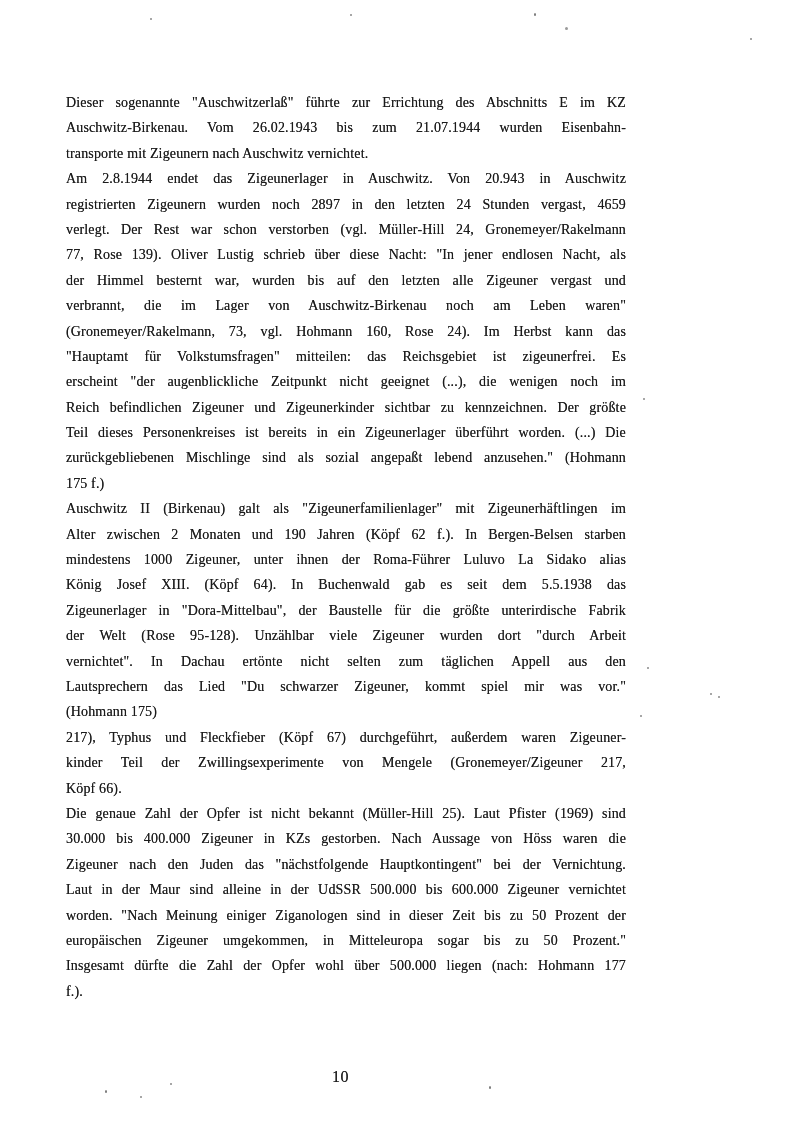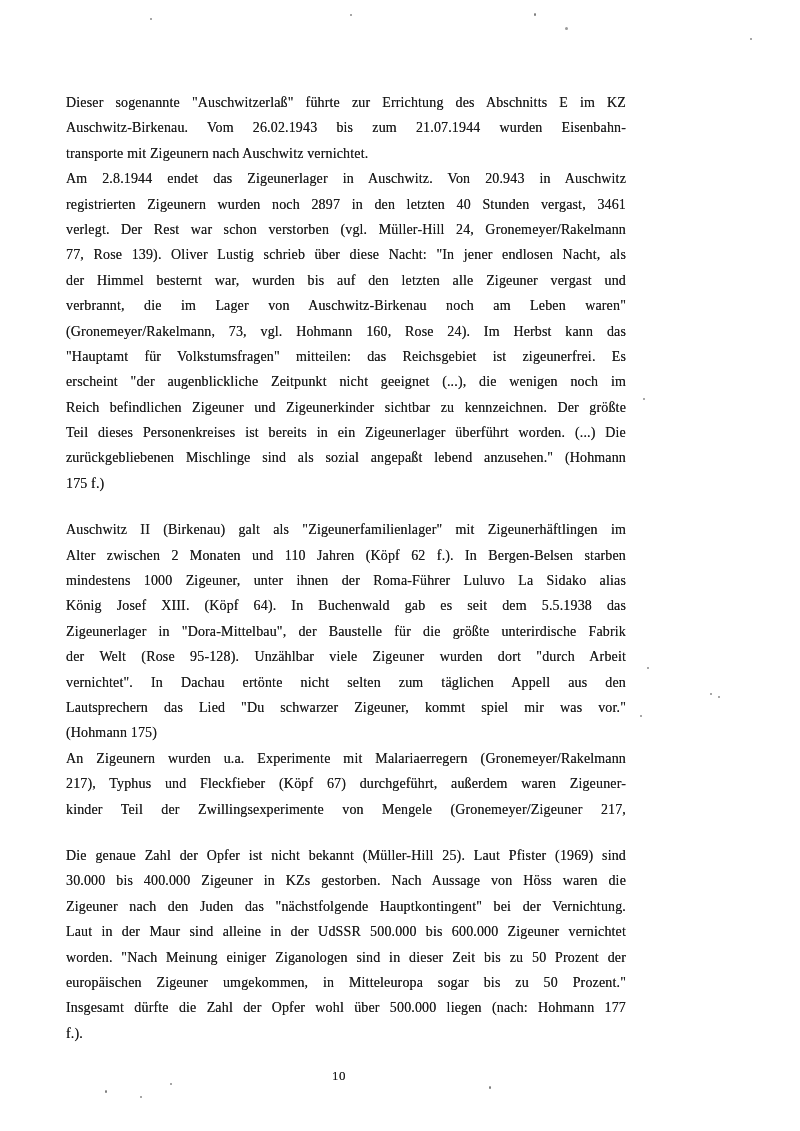--- a/index.html
+++ b/index.html
@@ -12,40 +12,40 @@
     font-family: "Liberation Serif", serif;
     color: #1b1b1b;
   }
   .text-block {
     position: absolute;
     left: 66px;
     top: 90px;
     width: 560px;
   }
   .paragraph { margin: 0; }
-  .paragraph.spaced { margin-top: 21px; }
+  .paragraph.spaced { margin-top: 0; }
   .line {
     font-size: 14px;
     line-height: 25.4px;
     height: 25.4px;
     overflow: hidden;
     text-align: justify;
     text-align-last: justify;
     white-space: normal;
     letter-spacing: 0.15px;
     text-shadow: 0 0 0.55px rgba(25,25,25,0.75);
   }
   .line.last {
     text-align-last: left;
   }
   .page-number {
     position: absolute;
     left: 332px;
     top: 1068px;
-    font-size: 13px;
+    font-size: 16px;
     letter-spacing: 0.5px;
     text-shadow: 0 0 0.5px rgba(25,25,25,0.7);
   }
   .speck {
     position: absolute;
     background: #8a8a8a;
     border-radius: 50%;
   }
   .speck.s1 { width: 2px; height: 2px; }
   .speck.s2 { width: 3px; height: 3px; background: #9a9a9a; }
@@ -57,48 +57,48 @@
 <div class="page">
 
   <div class="text-block">
       <div class="paragraph">
         <div class="line">Dieser sogenannte "Auschwitzerlaß" führte zur Errichtung des Abschnitts E im KZ</div>
         <div class="line">Auschwitz-Birkenau. Vom 26.02.1943 bis zum 21.07.1944 wurden Eisenbahn-</div>
         <div class="line last">transporte mit Zigeunern nach Auschwitz vernichtet.</div>
       </div>
       <div class="paragraph">
         <div class="line">Am 2.8.1944 endet das Zigeunerlager in Auschwitz. Von 20.943 in Auschwitz</div>
-        <div class="line">registrierten Zigeunern wurden noch 2897 in den letzten 40 Stunden vergast, 3461</div>
+        <div class="line">registrierten Zigeunern wurden noch 2897 in den letzten 24 Stunden vergast, 4659</div>
         <div class="line">verlegt. Der Rest war schon verstorben (vgl. Müller-Hill 24, Gronemeyer/Rakelmann</div>
         <div class="line">77, Rose 139). Oliver Lustig schrieb über diese Nacht: "In jener endlosen Nacht, als</div>
         <div class="line">der Himmel besternt war, wurden bis auf den letzten alle Zigeuner vergast und</div>
         <div class="line">verbrannt, die im Lager von Auschwitz-Birkenau noch am Leben waren"</div>
         <div class="line">(Gronemeyer/Rakelmann, 73, vgl. Hohmann 160, Rose 24). Im Herbst kann das</div>
         <div class="line">"Hauptamt für Volkstumsfragen" mitteilen: das Reichsgebiet ist zigeunerfrei. Es</div>
         <div class="line">erscheint "der augenblickliche Zeitpunkt nicht geeignet (...), die wenigen noch im</div>
         <div class="line">Reich befindlichen Zigeuner und Zigeunerkinder sichtbar zu kennzeichnen. Der größte</div>
         <div class="line">Teil dieses Personenkreises ist bereits in ein Zigeunerlager überführt worden. (...) Die</div>
         <div class="line">zurückgebliebenen Mischlinge sind als sozial angepaßt lebend anzusehen." (Hohmann</div>
         <div class="line last">175 f.)</div>
       </div>
       <div class="paragraph spaced">
         <div class="line">Auschwitz II (Birkenau) galt als "Zigeunerfamilienlager" mit Zigeunerhäftlingen im</div>
-        <div class="line">Alter zwischen 2 Monaten und 110 Jahren (Köpf 62 f.). In Bergen-Belsen starben</div>
+        <div class="line">Alter zwischen 2 Monaten und 190 Jahren (Köpf 62 f.). In Bergen-Belsen starben</div>
         <div class="line">mindestens 1000 Zigeuner, unter ihnen der Roma-Führer Luluvo La Sidako alias</div>
         <div class="line">König Josef XIII. (Köpf 64). In Buchenwald gab es seit dem 5.5.1938 das</div>
         <div class="line">Zigeunerlager in "Dora-Mittelbau", der Baustelle für die größte unterirdische Fabrik</div>
         <div class="line">der Welt (Rose 95-128). Unzählbar viele Zigeuner wurden dort "durch Arbeit</div>
         <div class="line">vernichtet". In Dachau ertönte nicht selten zum täglichen Appell aus den</div>
         <div class="line">Lautsprechern das Lied "Du schwarzer Zigeuner, kommt spiel mir was vor."</div>
         <div class="line last">(Hohmann 175)</div>
       </div>
       <div class="paragraph">
-        <div class="line">An Zigeunern wurden u.a. Experimente mit Malariaerregern (Gronemeyer/Rakelmann</div>
         <div class="line">217), Typhus und Fleckfieber (Köpf 67) durchgeführt, außerdem waren Zigeuner-</div>
         <div class="line">kinder Teil der Zwillingsexperimente von Mengele (Gronemeyer/Zigeuner 217,</div>
+        <div class="line last">Köpf 66).</div>
       </div>
       <div class="paragraph spaced">
         <div class="line">Die genaue Zahl der Opfer ist nicht bekannt (Müller-Hill 25). Laut Pfister (1969) sind</div>
         <div class="line">30.000 bis 400.000 Zigeuner in KZs gestorben. Nach Aussage von Höss waren die</div>
         <div class="line">Zigeuner nach den Juden das "nächstfolgende Hauptkontingent" bei der Vernichtung.</div>
         <div class="line">Laut in der Maur sind alleine in der UdSSR 500.000 bis 600.000 Zigeuner vernichtet</div>
         <div class="line">worden. "Nach Meinung einiger Ziganologen sind in dieser Zeit bis zu 50 Prozent der</div>
         <div class="line">europäischen Zigeuner umgekommen, in Mitteleuropa sogar bis zu 50 Prozent."</div>
         <div class="line">Insgesamt dürfte die Zahl der Opfer wohl über 500.000 liegen (nach: Hohmann 177</div>
         <div class="line last">f.).</div>

